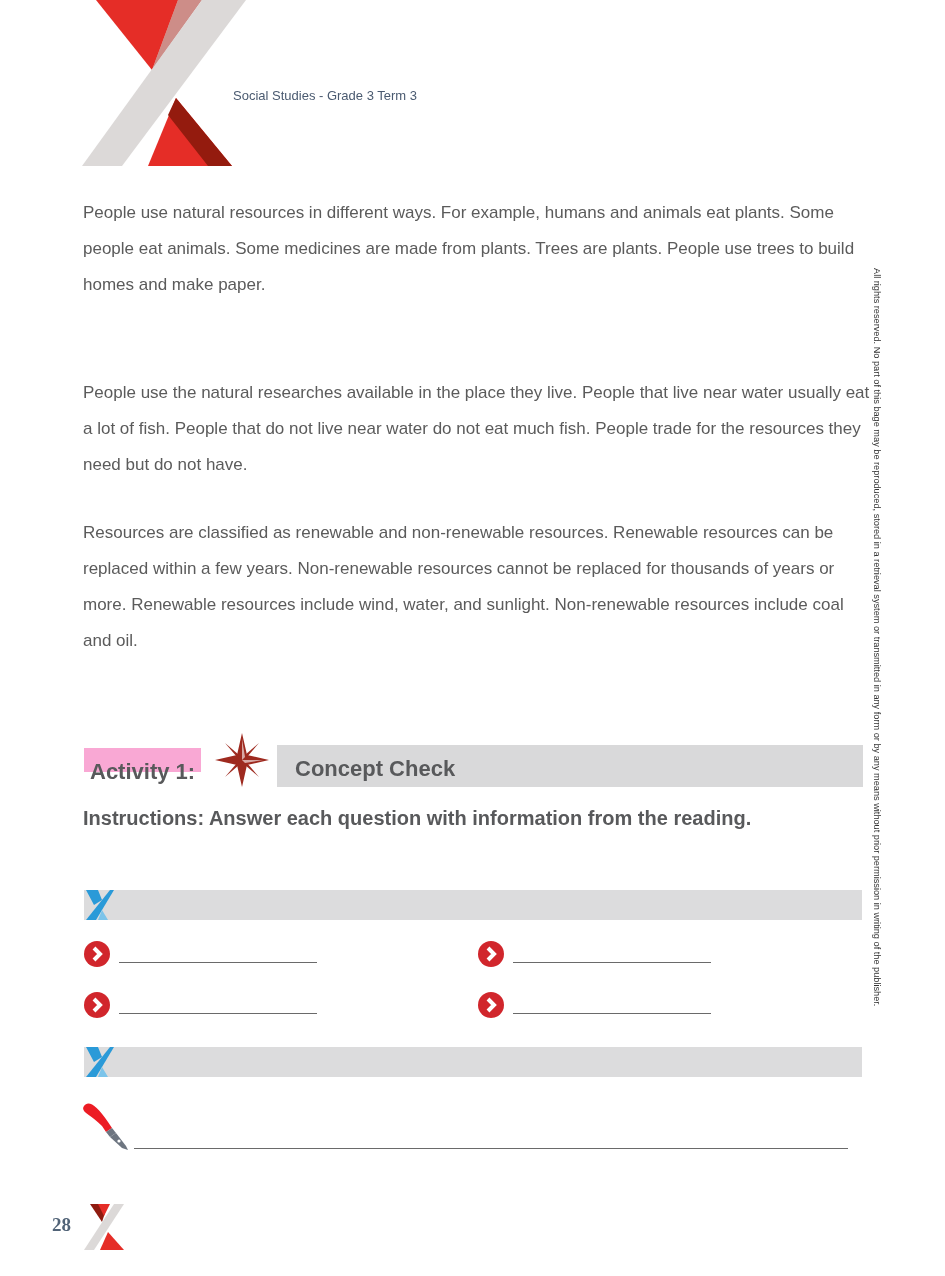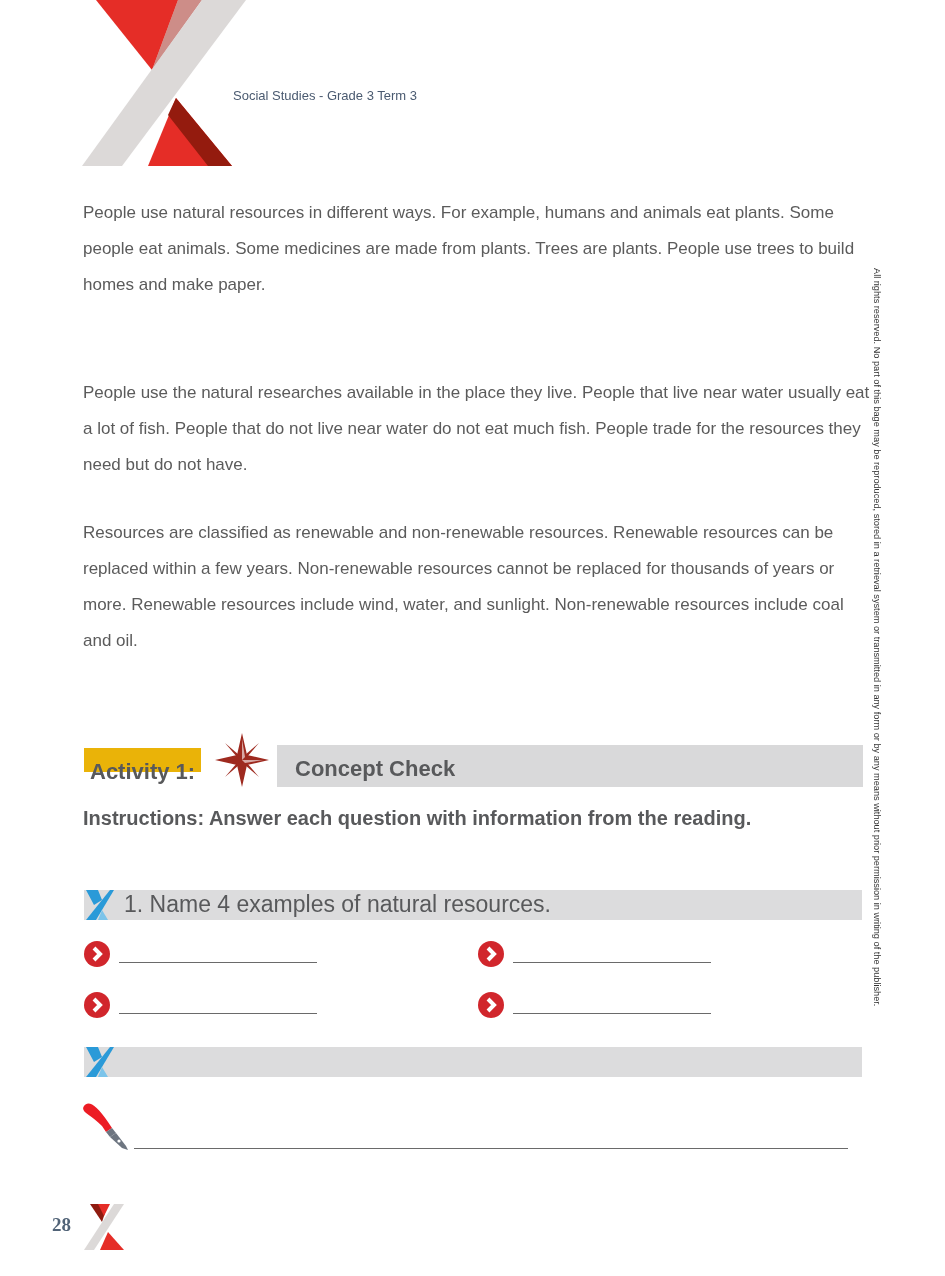--- a/index.html
+++ b/index.html
@@ -6,21 +6,21 @@
   body { width:945px; height:1276px; position:relative; overflow:hidden;
          font-family:"Liberation Sans", "DejaVu Sans", sans-serif; color:#58595b; }
   .abs { position:absolute; }
   #header-logo { left:82px; top:0; width:170px; height:166px; }
   #header-title { left:233px; top:88px; font-size:13px; color:#4a5a70; }
   .para { position:absolute; left:83px; width:790px; font-size:17px; line-height:36px; color:#5b5b5b; margin:0; }
   #p1 { top:195px; } #p2 { top:375px; } #p3 { top:515px; }
   #rights { position:absolute; left:868px; top:268px; width:14px; height:740px; }
   #rights span { position:absolute; left:0; top:0; transform-origin:0 0; transform:translate(14px,0) rotate(90deg);
                  white-space:nowrap; font-size:9.2px; color:#333; }
-  .activity-label { left:84px; top:748px; background:#eab308; height:24px; padding:0 6px; font-size:22px; font-weight:bold;
+  .activity-label { left:84px; top:748px; background:#f9a8d4; height:24px; padding:0 6px; font-size:22px; font-weight:bold;
                     line-height:48px; color:#58595b; }
   .compass { left:215px; top:733px; width:54px; height:54px; }
   .concept { left:277px; top:745px; width:586px; height:42px; background:#d9d9da; font-size:22px; font-weight:bold;
              line-height:48px; color:#58595b; padding-left:18px; box-sizing:border-box; }
   .instructions { left:83px; top:800px; width:780px; font-size:20px; font-weight:bold; line-height:36px; color:#58595b; }
   .qbar { left:84px; width:778px; height:30px; background:#dcdcdd; }
   .qbar svg { position:absolute; left:0; top:0; }
   .qbar .qtext { position:absolute; left:40px; top:-1px; font-size:23px; line-height:30px; color:#58595b; }
   #q1 { top:890px; } #q2 { top:1047px; }
   .ans { width:240px; height:30px; }
@@ -65,21 +65,20 @@
 </svg>
 <div class="abs concept">Concept Check</div>
 <div class="abs instructions">Instructions: Answer each question with information from the reading.</div>
 
 <div id="q1" class="abs qbar">
   <svg width="32" height="30" viewBox="0 0 32 30">
     <polygon points="2,0 14,0 18,10 10,15" fill="#2a9ad8"></polygon>
     <polygon points="26,0 30,0 12,30 2,30" fill="#2a9ad8"></polygon>
     <polygon points="18,20 24,30 14,30" fill="#7cc4ea"></polygon>
   </svg>
-  <span class="qtext">1. Name 4 examples of natural resources.</span>
 </div>
 
 <div class="abs ans" style="left:84px;top:940px;">
   <svg width="28" height="28" viewBox="0 0 28 28">
       <circle cx="13" cy="14" r="13" fill="#d1262c"></circle>
       <polyline points="10,8 16,14 10,20" stroke="#fff" stroke-width="4" fill="none"></polyline>
     </svg>
   <div class="line"></div>
 </div>
 <div class="abs ans" style="left:478px;top:940px;">

